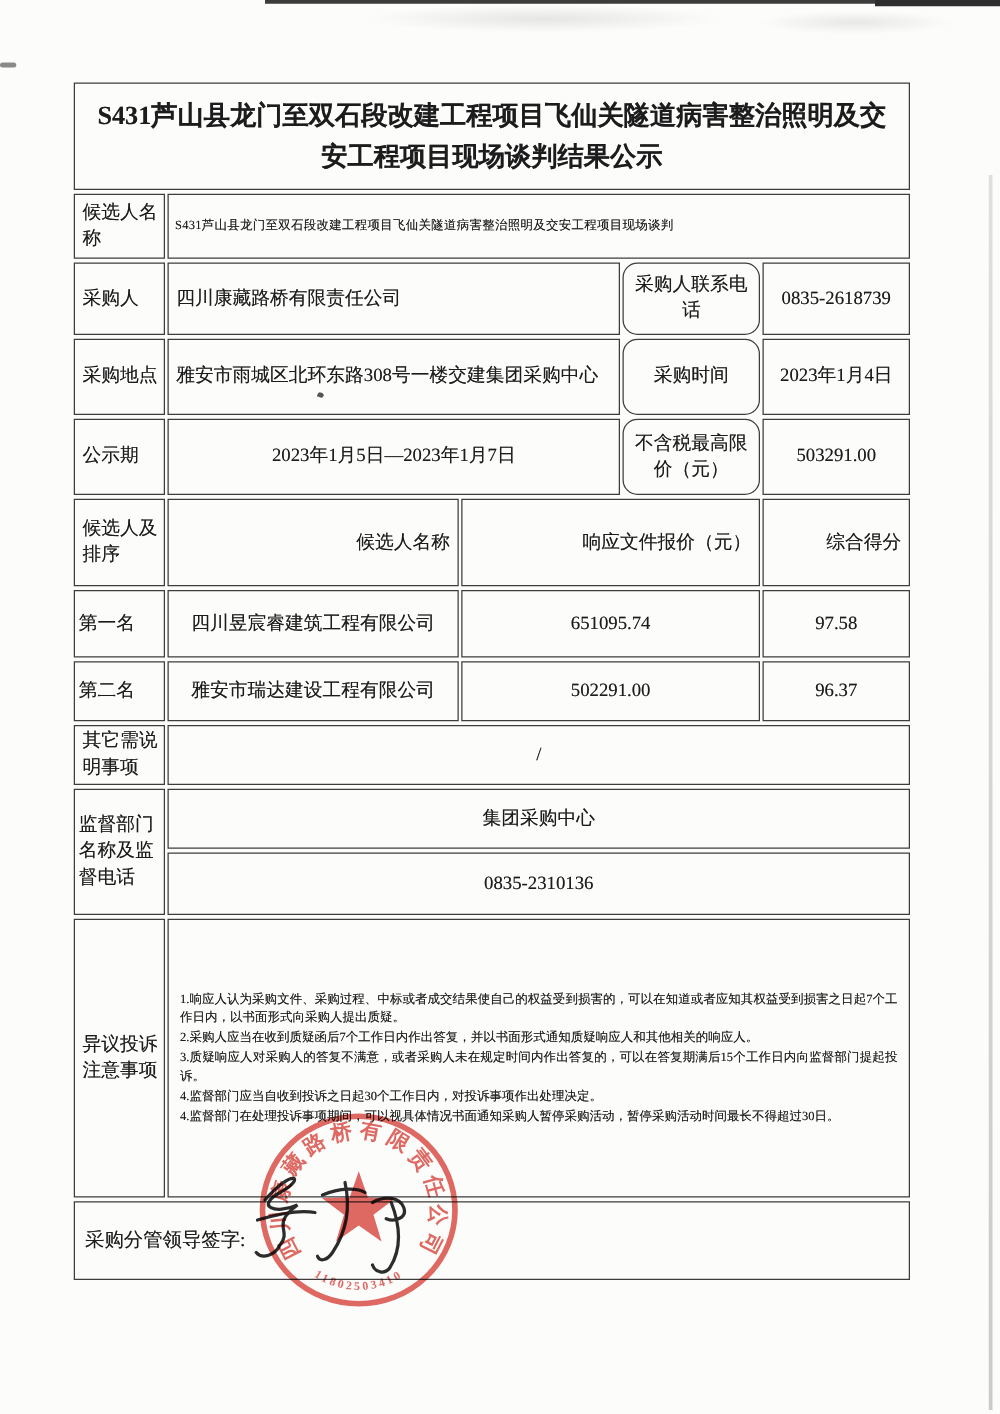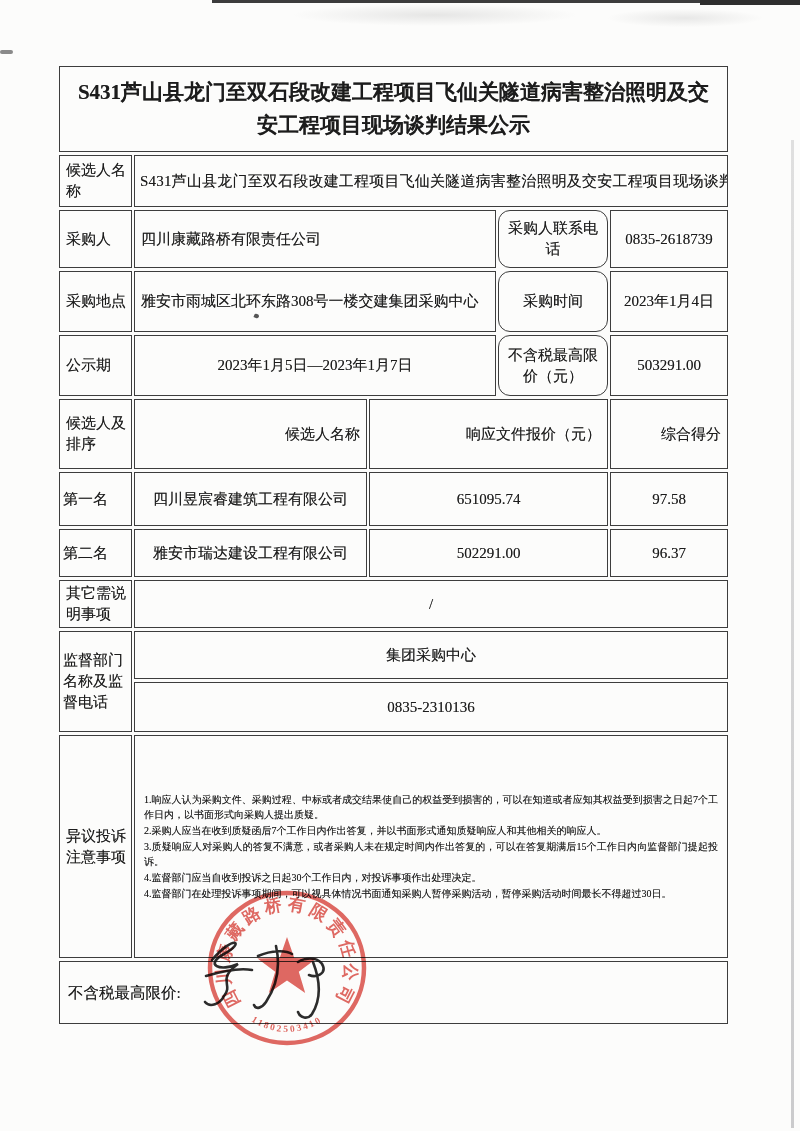--- a/index.html
+++ b/index.html
@@ -42,21 +42,21 @@
   .r-cand2 td{height:42px;}
   .r-other td{height:40px;}
   .r-sup1 td{height:42px;}
   .r-sup2 td{height:44px;}
   .r-objection td{height:209px;}
   .r-sign td{height:57px;}
   td.lbl{text-align:left;padding:2px 4px 2px 6px;}
   td.lbl-c{text-align:left;padding:2px 3px;}
   td.val-l{text-align:left;}
   td.val-c{text-align:center;}
-  td.nowrap{white-space:nowrap;font-size:15px;letter-spacing:.2px;padding:2px 2px 2px 5px;overflow:hidden;}
+  td.nowrap{white-space:nowrap;font-size:10px;letter-spacing:.2px;padding:2px 2px 2px 5px;overflow:hidden;}
   td.small-lbl{text-align:center;padding:2px 4px;border-radius:12px;}
   td.obj-content{vertical-align:middle;padding:6px 9px;}
   .obj-item{font-size:10px;line-height:1.57;text-align:justify;}
   td.sign-cell{text-align:left;padding-left:8px;font-size:15.5px;}
   
   .seal{position:absolute;left:205px;top:888px;width:164px;height:160px;
     mix-blend-mode:multiply;opacity:.88;filter:blur(.35px);}
   .seal text{font-family:"Liberation Serif","DejaVu Serif",serif;font-weight:bold;}
   .seal-company{font-size:17px;letter-spacing:4.5px;}
   .seal-number{font-size:9.5px;letter-spacing:2.2px;font-weight:normal;}
@@ -154,21 +154,21 @@
       <td colspan="4" class="obj-content">
         <div class="obj-item">1.响应人认为采购文件、采购过程、中标或者成交结果使自己的权益受到损害的，可以在知道或者应知其权益受到损害之日起7个工作日内，以书面形式向采购人提出质疑。</div>
         <div class="obj-item">2.采购人应当在收到质疑函后7个工作日内作出答复，并以书面形式通知质疑响应人和其他相关的响应人。</div>
         <div class="obj-item">3.质疑响应人对采购人的答复不满意，或者采购人未在规定时间内作出答复的，可以在答复期满后15个工作日内向监督部门提起投诉。</div>
         <div class="obj-item">4.监督部门应当自收到投诉之日起30个工作日内，对投诉事项作出处理决定。</div>
         <div class="obj-item">4.监督部门在处理投诉事项期间，可以视具体情况书面通知采购人暂停采购活动，暂停采购活动时间最长不得超过30日。</div>
       </td>
     </tr>
 
     <tr class="r-sign">
-      <td colspan="5" class="sign-cell">不含税最高限价:</td>
+      <td colspan="5" class="sign-cell">采购分管领导签字:</td>
     </tr>
   </tbody>
     </table>
 
   <svg class="signature" viewBox="0 0 170 95">
     <g fill="none" stroke="#161616" stroke-width="2.6" stroke-linecap="round" opacity="0.9">
       <path d="M 20,34 C 42,8 54,16 32,28 C 12,39 28,46 46,38 C 24,54 42,58 32,70 C 28,78 18,82 13,76"></path>
       <path d="M 14,50 C 34,44 50,42 60,44"></path>
       <path d="M 66,30 C 80,24 94,24 100,28 M 84,20 C 88,38 86,58 74,76 C 70,82 64,84 62,79"></path>
       <path d="M 106,36 C 116,30 128,32 131,40 C 134,48 124,52 117,49 M 121,36 C 128,54 130,72 120,88 C 116,94 108,92 106,86"></path>

